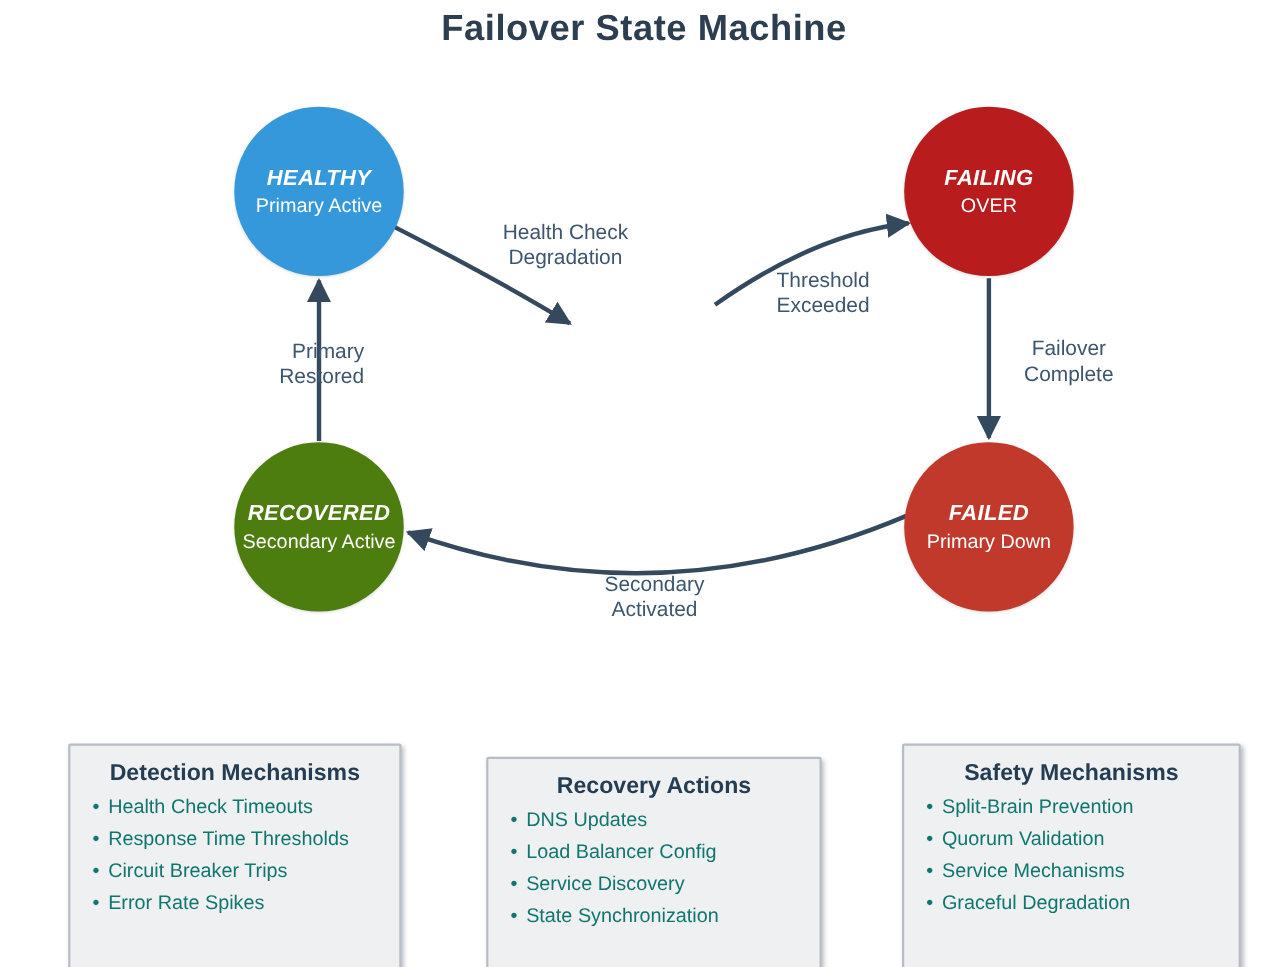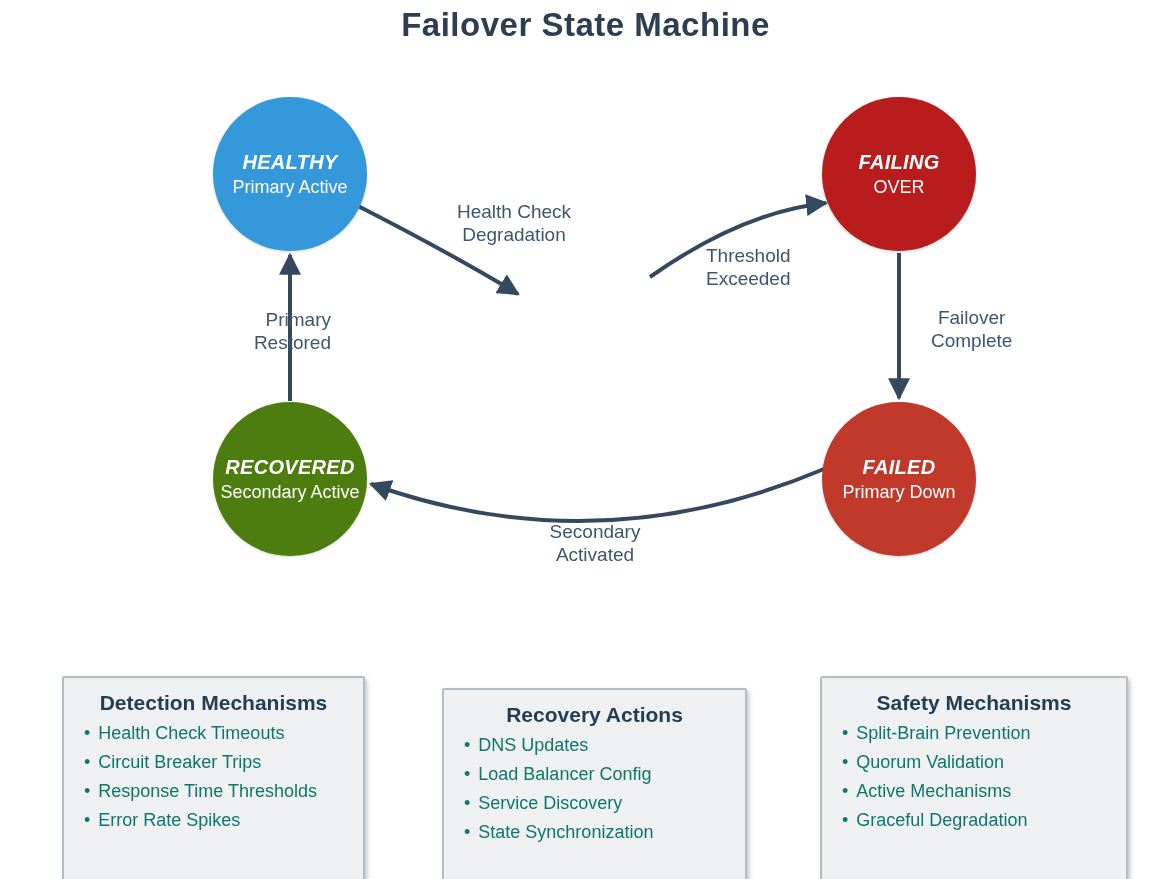--- a/index.html
+++ b/index.html
@@ -153,39 +153,39 @@
   </div>
   <div class="edge-label lbl-primary">
     <span>Primary</span>
     <span>Restored</span>
   </div>
 
   <div class="panel panel-1">
     <h2>Detection Mechanisms</h2>
     <ul>
       <li>Health Check Timeouts</li>
+      <li>Response Time Thresholds</li>
       <li>Circuit Breaker Trips</li>
-      <li>Response Time Thresholds</li>
       <li>Error Rate Spikes</li>
     </ul>
   </div>
 
   <div class="panel panel-2">
     <h2>Recovery Actions</h2>
     <ul>
       <li>DNS Updates</li>
       <li>Load Balancer Config</li>
       <li>Service Discovery</li>
       <li>State Synchronization</li>
     </ul>
   </div>
 
   <div class="panel panel-3">
     <h2>Safety Mechanisms</h2>
     <ul>
       <li>Split-Brain Prevention</li>
       <li>Quorum Validation</li>
-      <li>Active Mechanisms</li>
+      <li>Service Mechanisms</li>
       <li>Graceful Degradation</li>
     </ul>
   </div>
 
 </div>
 
 </body></html>

